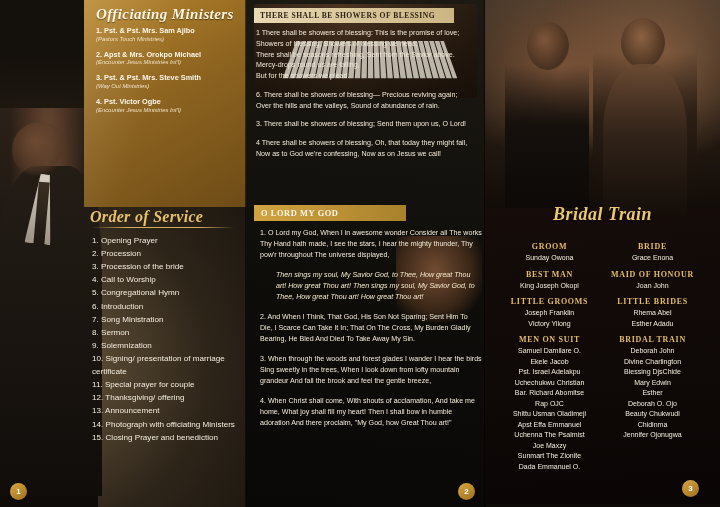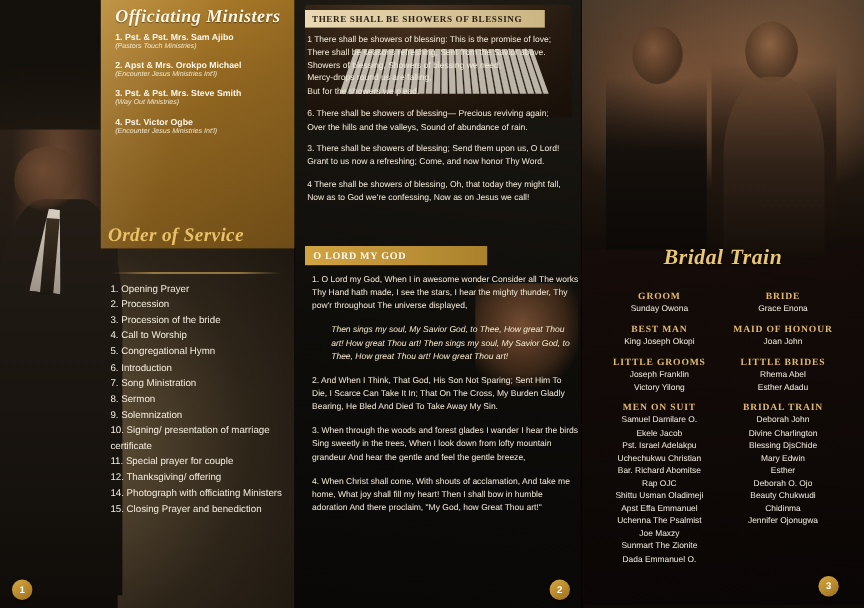--- a/index.html
+++ b/index.html
@@ -62,21 +62,21 @@
   }
   .min-list{
     position:absolute;left:96px;top:26px;width:146px;color:#fdf6e8;
     font-size:7.3px;line-height:1.34;
   }
   .min-list .m{margin-bottom:6px;}
   .min-list .m b{font-weight:bold;display:block;}
   .min-list .m span{display:block;font-size:5.9px;color:#f0e3c8;font-style:italic;}
 
   .oos-title{
-    position:absolute;left:90px;top:188px;width:156px;
+    position:absolute;left:90px;top:208px;width:156px;
     font-family:"Liberation Serif", serif;font-style:italic;font-weight:bold;
     font-size:16px;color:#e8c169;letter-spacing:.3px;
   }
   .oos-rule{
     position:absolute;left:92px;top:227px;width:142px;height:1px;
     background:linear-gradient(90deg,rgba(214,173,92,0),#d6ad5c 25%,#d6ad5c 75%,rgba(214,173,92,0));
   }
   .oos-list{
     position:absolute;left:92px;top:234px;width:150px;
     color:#f4ecdd;font-size:8.1px;line-height:1.62;
@@ -244,20 +244,21 @@
       <div>3. Procession of the bride</div>
       <div>4. Call to Worship</div>
       <div>5. Congregational Hymn</div>
       <div>6. Introduction</div>
       <div>7. Song Ministration</div>
       <div>8. Sermon</div>
       <div>9. Solemnization</div>
       <div class="wrap">10. Signing/ presentation of marriage certificate</div>
       <div>11. Special prayer for couple</div>
       <div>12. Thanksgiving/ offering</div>
+      <div>13. Announcement</div>
       <div class="wrap">14. Photograph with officiating Ministers</div>
       <div class="wrap">15. Closing Prayer and benediction</div>
     </div>
 
     <div class="pnum pn1">1</div>
   </div>
 
   <div class="seam" style="left:245px"></div>
 
   <div class="panel2">
@@ -265,32 +266,31 @@
       <div class="keys"></div>
     </div>
 
     <div class="hymn-head">
       <span>THERE SHALL BE SHOWERS OF BLESSING</span>
     </div>
 
     <div class="hymn-body">
       <p>
         <span class="ln">1 There shall be showers of blessing: This is the promise of love;</span>
+        <span class="ln">Showers of blessing, Showers of blessing we need;</span>
         <span class="ln">There shall be seasons refreshing, Sent from the Savior above.</span>
-        <span class="ln">Showers of blessing, Showers of blessing we need;</span>
         <span class="ln">Mercy-drops round us are falling,</span>
         <span class="ln">But for the showers we plead.</span>
       </p>
       <p>
         <span class="ln">6. There shall be showers of blessing— Precious reviving again;</span>
         <span class="ln">Over the hills and the valleys, Sound of abundance of rain.</span>
       </p>
       <p>
         <span class="ln">3. There shall be showers of blessing; Send them upon us, O Lord!</span>
-        <span class="ln">Grant to us now a refreshing; Come, and now honor Thy Word.</span>
       </p>
       <p>
         <span class="ln">4 There shall be showers of blessing, Oh, that today they might fall,</span>
         <span class="ln">Now as to God we're confessing, Now as on Jesus we call!</span>
       </p>
     </div>
 
     <div class="song2-head">
       <span>O LORD MY GOD</span>
     </div>
@@ -313,21 +313,21 @@
       <p>
         <span class="ln">2. And When I Think, That God, His Son Not Sparing;</span>
         <span class="ln">Sent Him To Die, I Scarce Can Take It In;</span>
         <span class="ln">That On The Cross, My Burden Gladly Bearing,</span>
         <span class="ln">He Bled And Died To Take Away My Sin.</span>
       </p>
       <p>
         <span class="ln">3. When through the woods and forest glades I wander</span>
         <span class="ln">I hear the birds Sing sweetly in the trees,</span>
         <span class="ln">When I look down from lofty mountain grandeur</span>
-        <span class="ln">And hear the gentle and feel the gentle breeze,</span>
+        <span class="ln">And fall the brook and feel the gentle breeze,</span>
       </p>
       <p>
         <span class="ln">4. When Christ shall come, With shouts of acclamation,</span>
         <span class="ln">And take me home, What joy shall fill my heart!</span>
         <span class="ln">Then I shall bow in humble adoration</span>
         <span class="ln">And there proclaim, "My God, how Great Thou art!"</span>
       </p>
     </div>
 
     <div class="pnum pn2">2</div>

